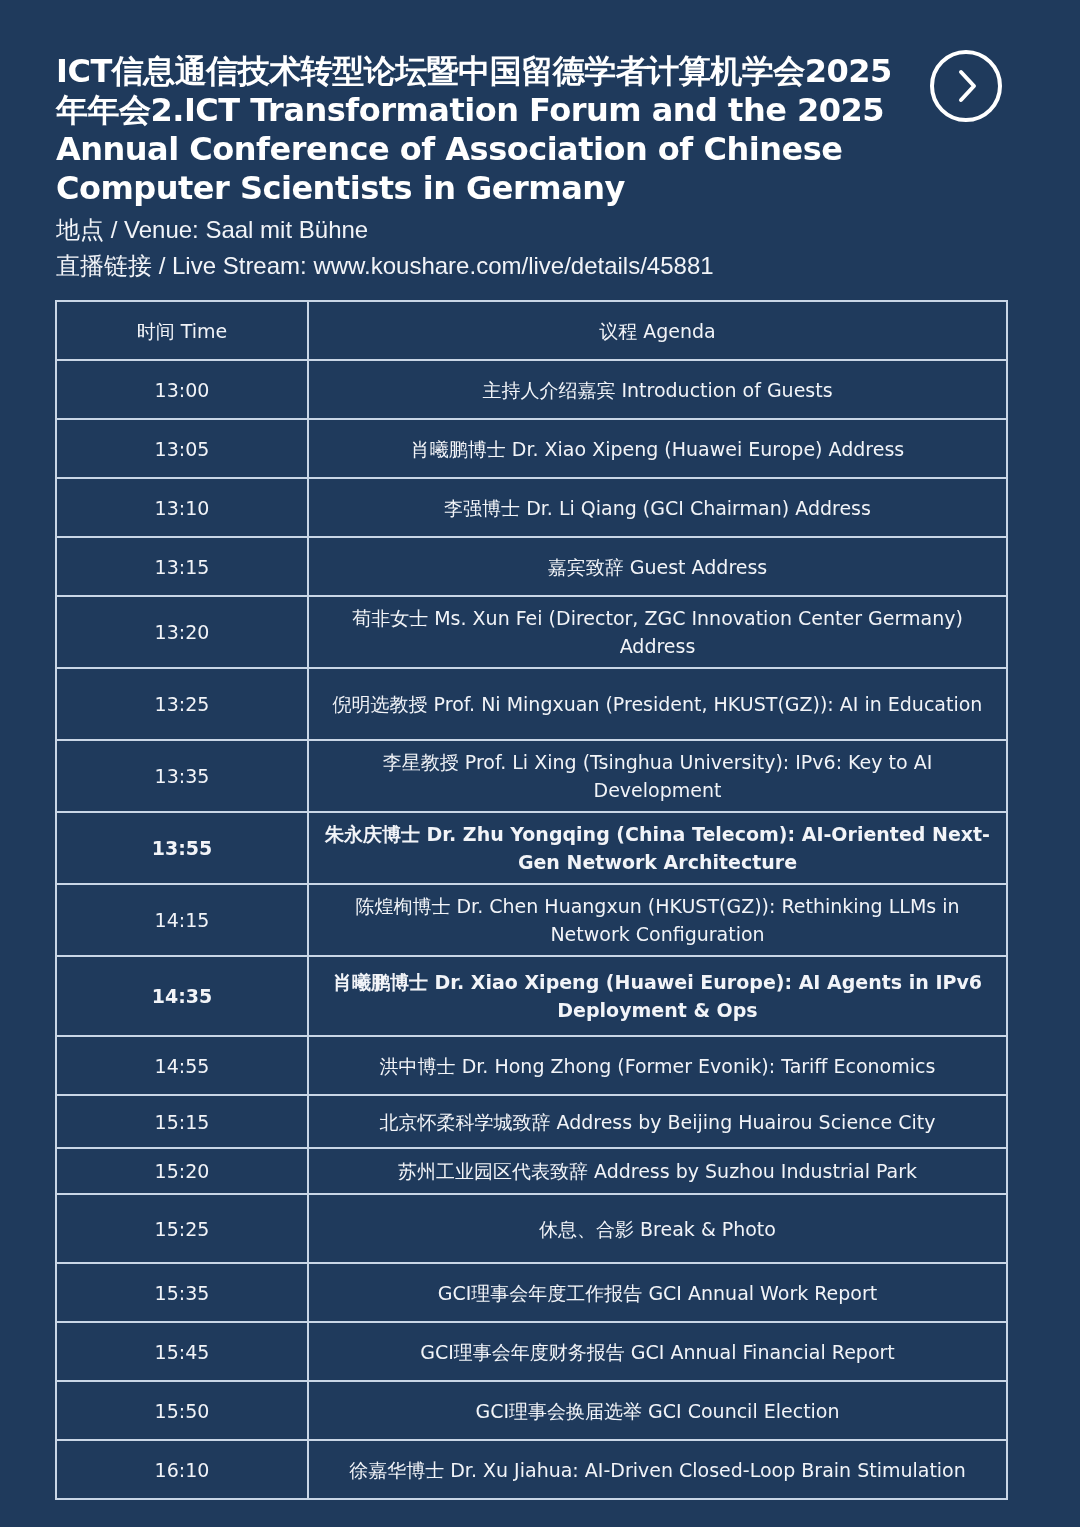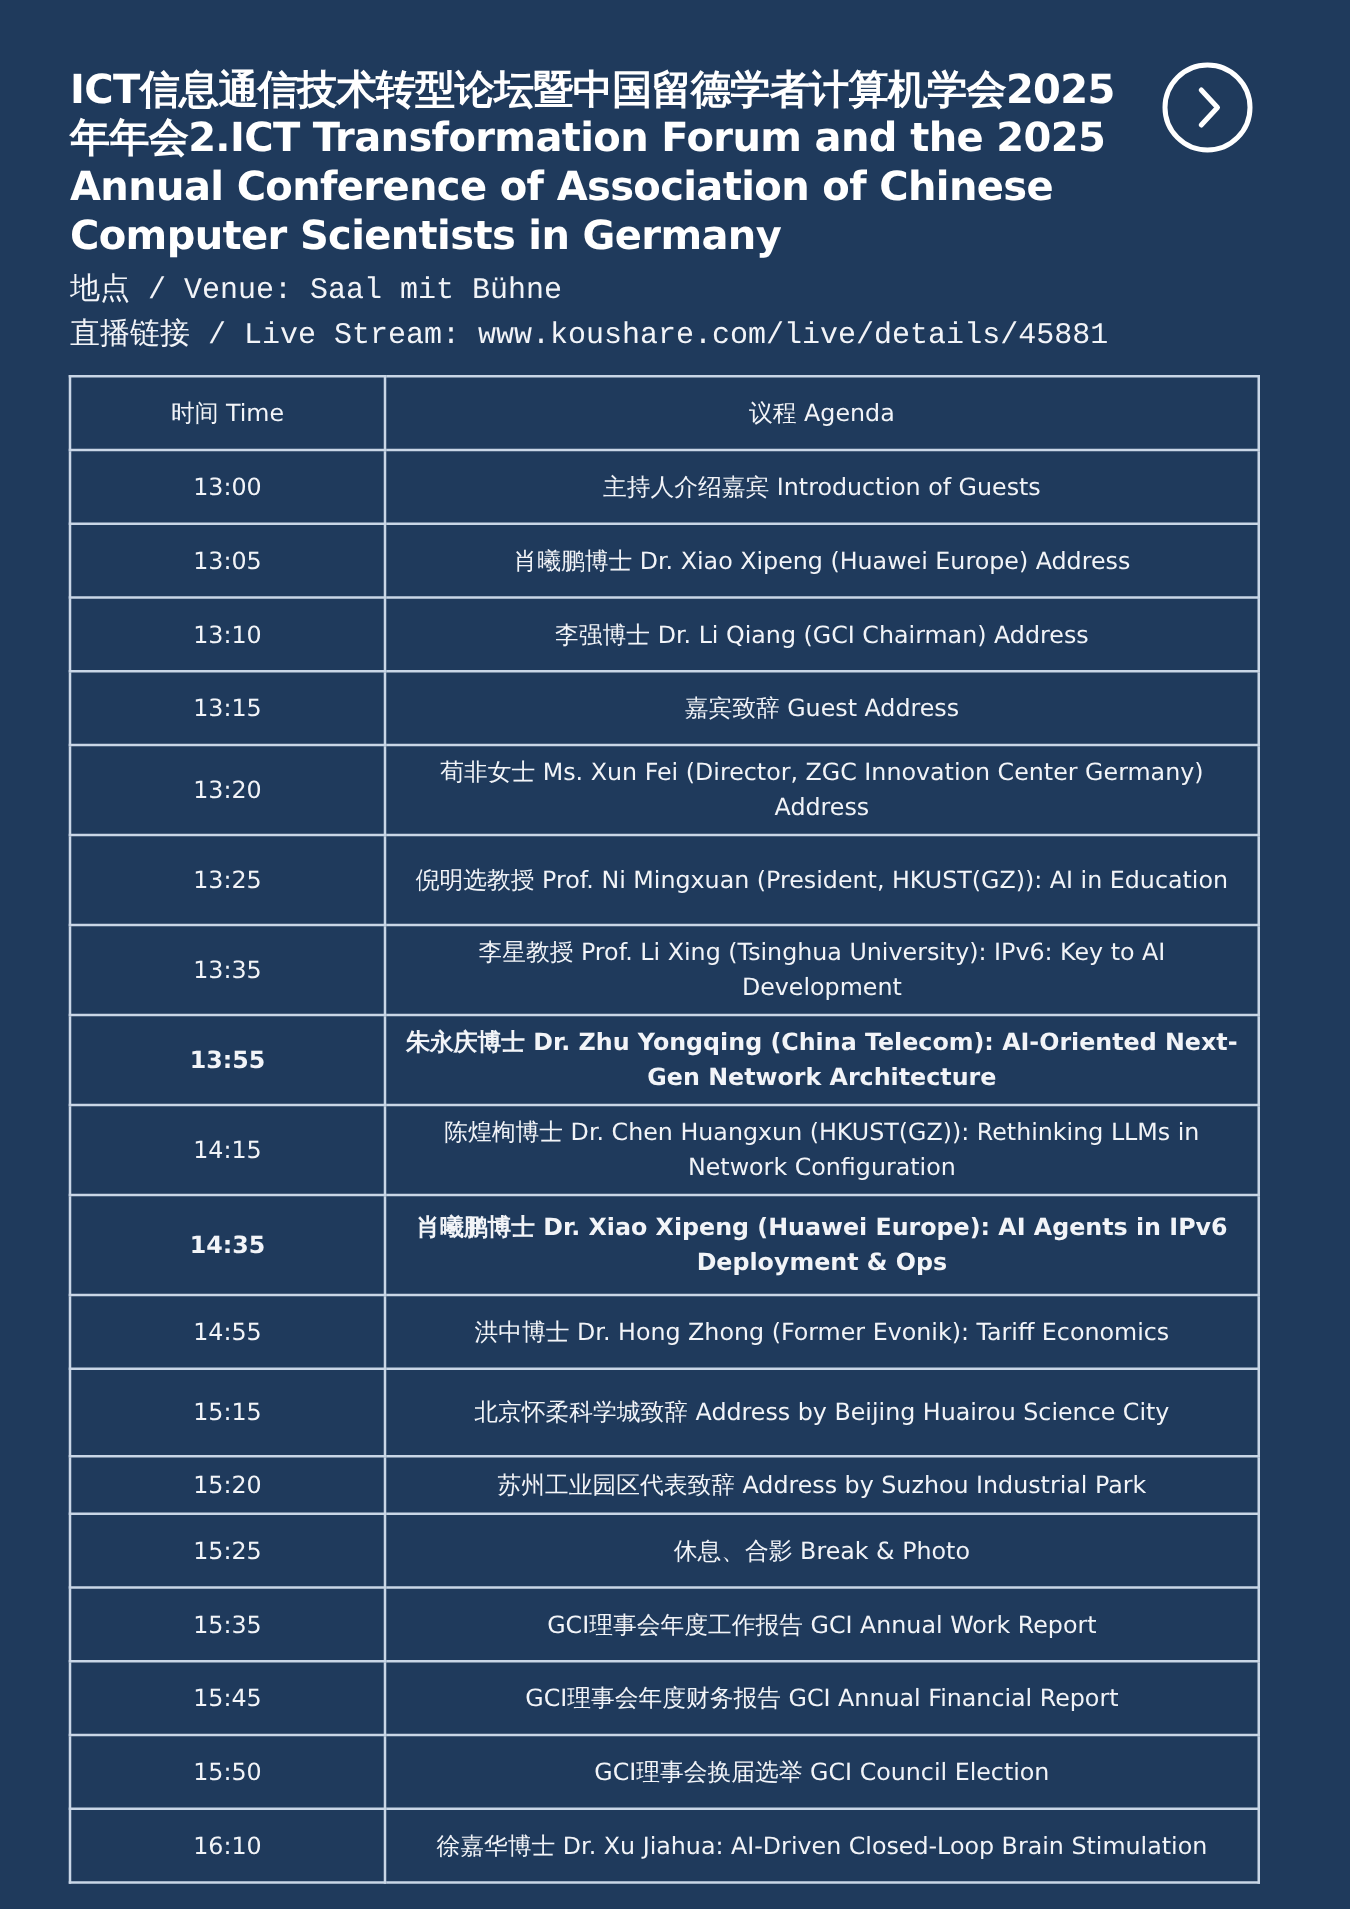--- a/index.html
+++ b/index.html
@@ -1,20 +1,20 @@
 <!DOCTYPE html>
 <html><head>
 <meta charset="utf-8">
 <style>
   html, body { margin:0; padding:0; }
   body { width:1080px; height:1527px; background:#1f3a5c; color:#ffffff; font-family:"DejaVu Sans", sans-serif; position:relative; overflow:hidden; }
   .title { position:absolute; left:56px; top:52px; width:840px; font-family:"DejaVu Sans", sans-serif; font-weight:bold; font-size:32px; line-height:39px; letter-spacing:-0.5px; }
   .next-btn { position:absolute; left:930px; top:50px; width:72px; height:72px; border:4px solid #fff; border-radius:50%; box-sizing:border-box; cursor:pointer; }
   .next-btn svg { position:absolute; left:0; top:0; width:64px; height:64px; }
-  .info { position:absolute; left:56px; font-size:24px; color:#f2f4f8; font-family:Liberation Mono, monospace; }
+  .info { position:absolute; left:56px; font-size:24px; color:#f2f4f8; font-family:Liberation Sans, sans-serif; }
   .venue { top:214px; }
   .stream { top:250px; }
   table { position:absolute; left:55px; top:300px; width:953px; border-collapse:collapse; }
   td { border:2px solid #c9d6e6; text-align:center; vertical-align:middle; color:#f2f4f8; font-family:"DejaVu Sans", sans-serif; font-size:19px; line-height:28px; padding:0 12px; }
   td.time { width:226px; }
 </style>
 </head>
 <body>
 
 <div class="title">ICT信息通信技术转型论坛暨中国留德学者计算机学会2025年年会2.ICT Transformation Forum and the 2025 Annual Conference of  Association of Chinese Computer Scientists in Germany</div>
@@ -71,29 +71,29 @@
         <td>陈煌栒博士 Dr. Chen Huangxun (HKUST(GZ)): Rethinking LLMs in Network Configuration</td>
       </tr>
       <tr style="height: 80px; font-weight: bold;">
         <td class="time">14:35</td>
         <td>肖曦鹏博士 Dr. Xiao Xipeng (Huawei Europe): AI Agents in IPv6 Deployment &amp; Ops</td>
       </tr>
       <tr style="height: 59px;">
         <td class="time">14:55</td>
         <td>洪中博士 Dr. Hong Zhong (Former Evonik): Tariff Economics</td>
       </tr>
-      <tr style="height: 70px;">
+      <tr style="height: 53px;">
         <td class="time">15:15</td>
         <td>北京怀柔科学城致辞 Address by Beijing Huairou Science City</td>
       </tr>
       <tr style="height: 46px;">
         <td class="time">15:20</td>
         <td>苏州工业园区代表致辞 Address by Suzhou Industrial Park</td>
       </tr>
-      <tr style="height: 59px;">
+      <tr style="height: 69px;">
         <td class="time">15:25</td>
         <td>休息、合影 Break &amp; Photo</td>
       </tr>
       <tr style="height: 59px; border-radius: 20px;">
         <td class="time">15:35</td>
         <td>GCI理事会年度工作报告 GCI Annual Work Report</td>
       </tr>
       <tr style="height: 59px;">
         <td class="time">15:45</td>
         <td>GCI理事会年度财务报告 GCI Annual Financial Report</td>

